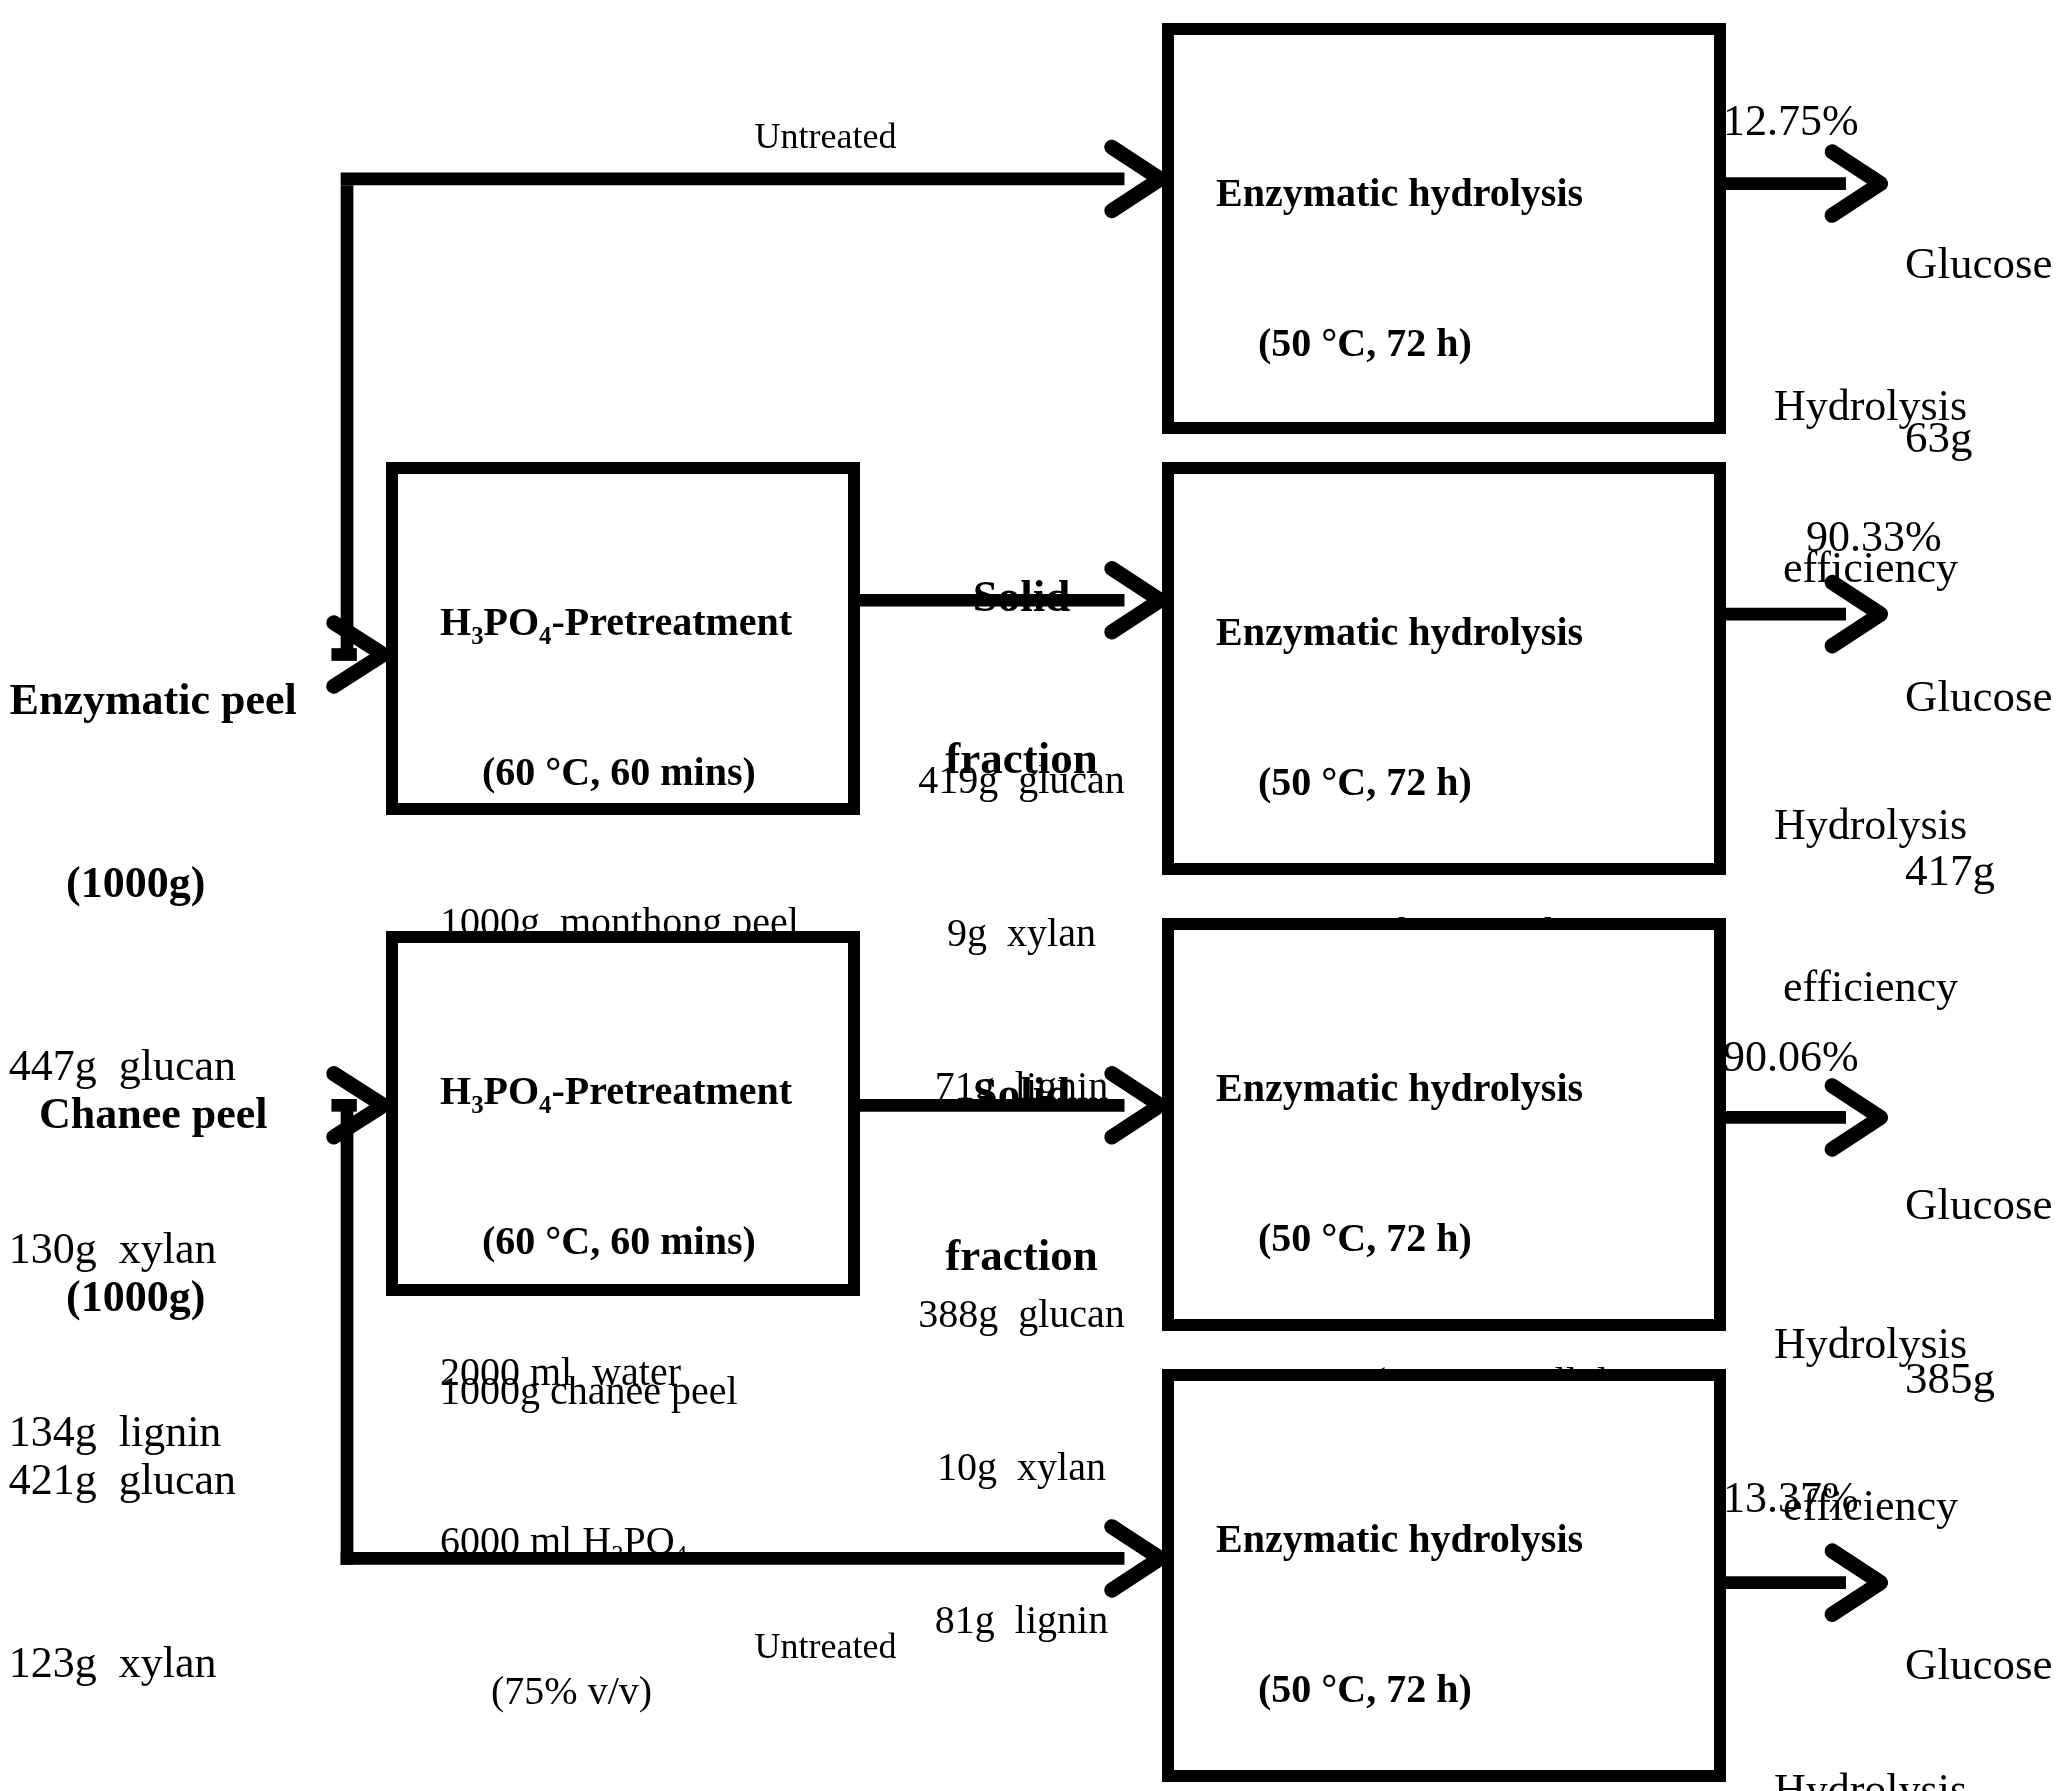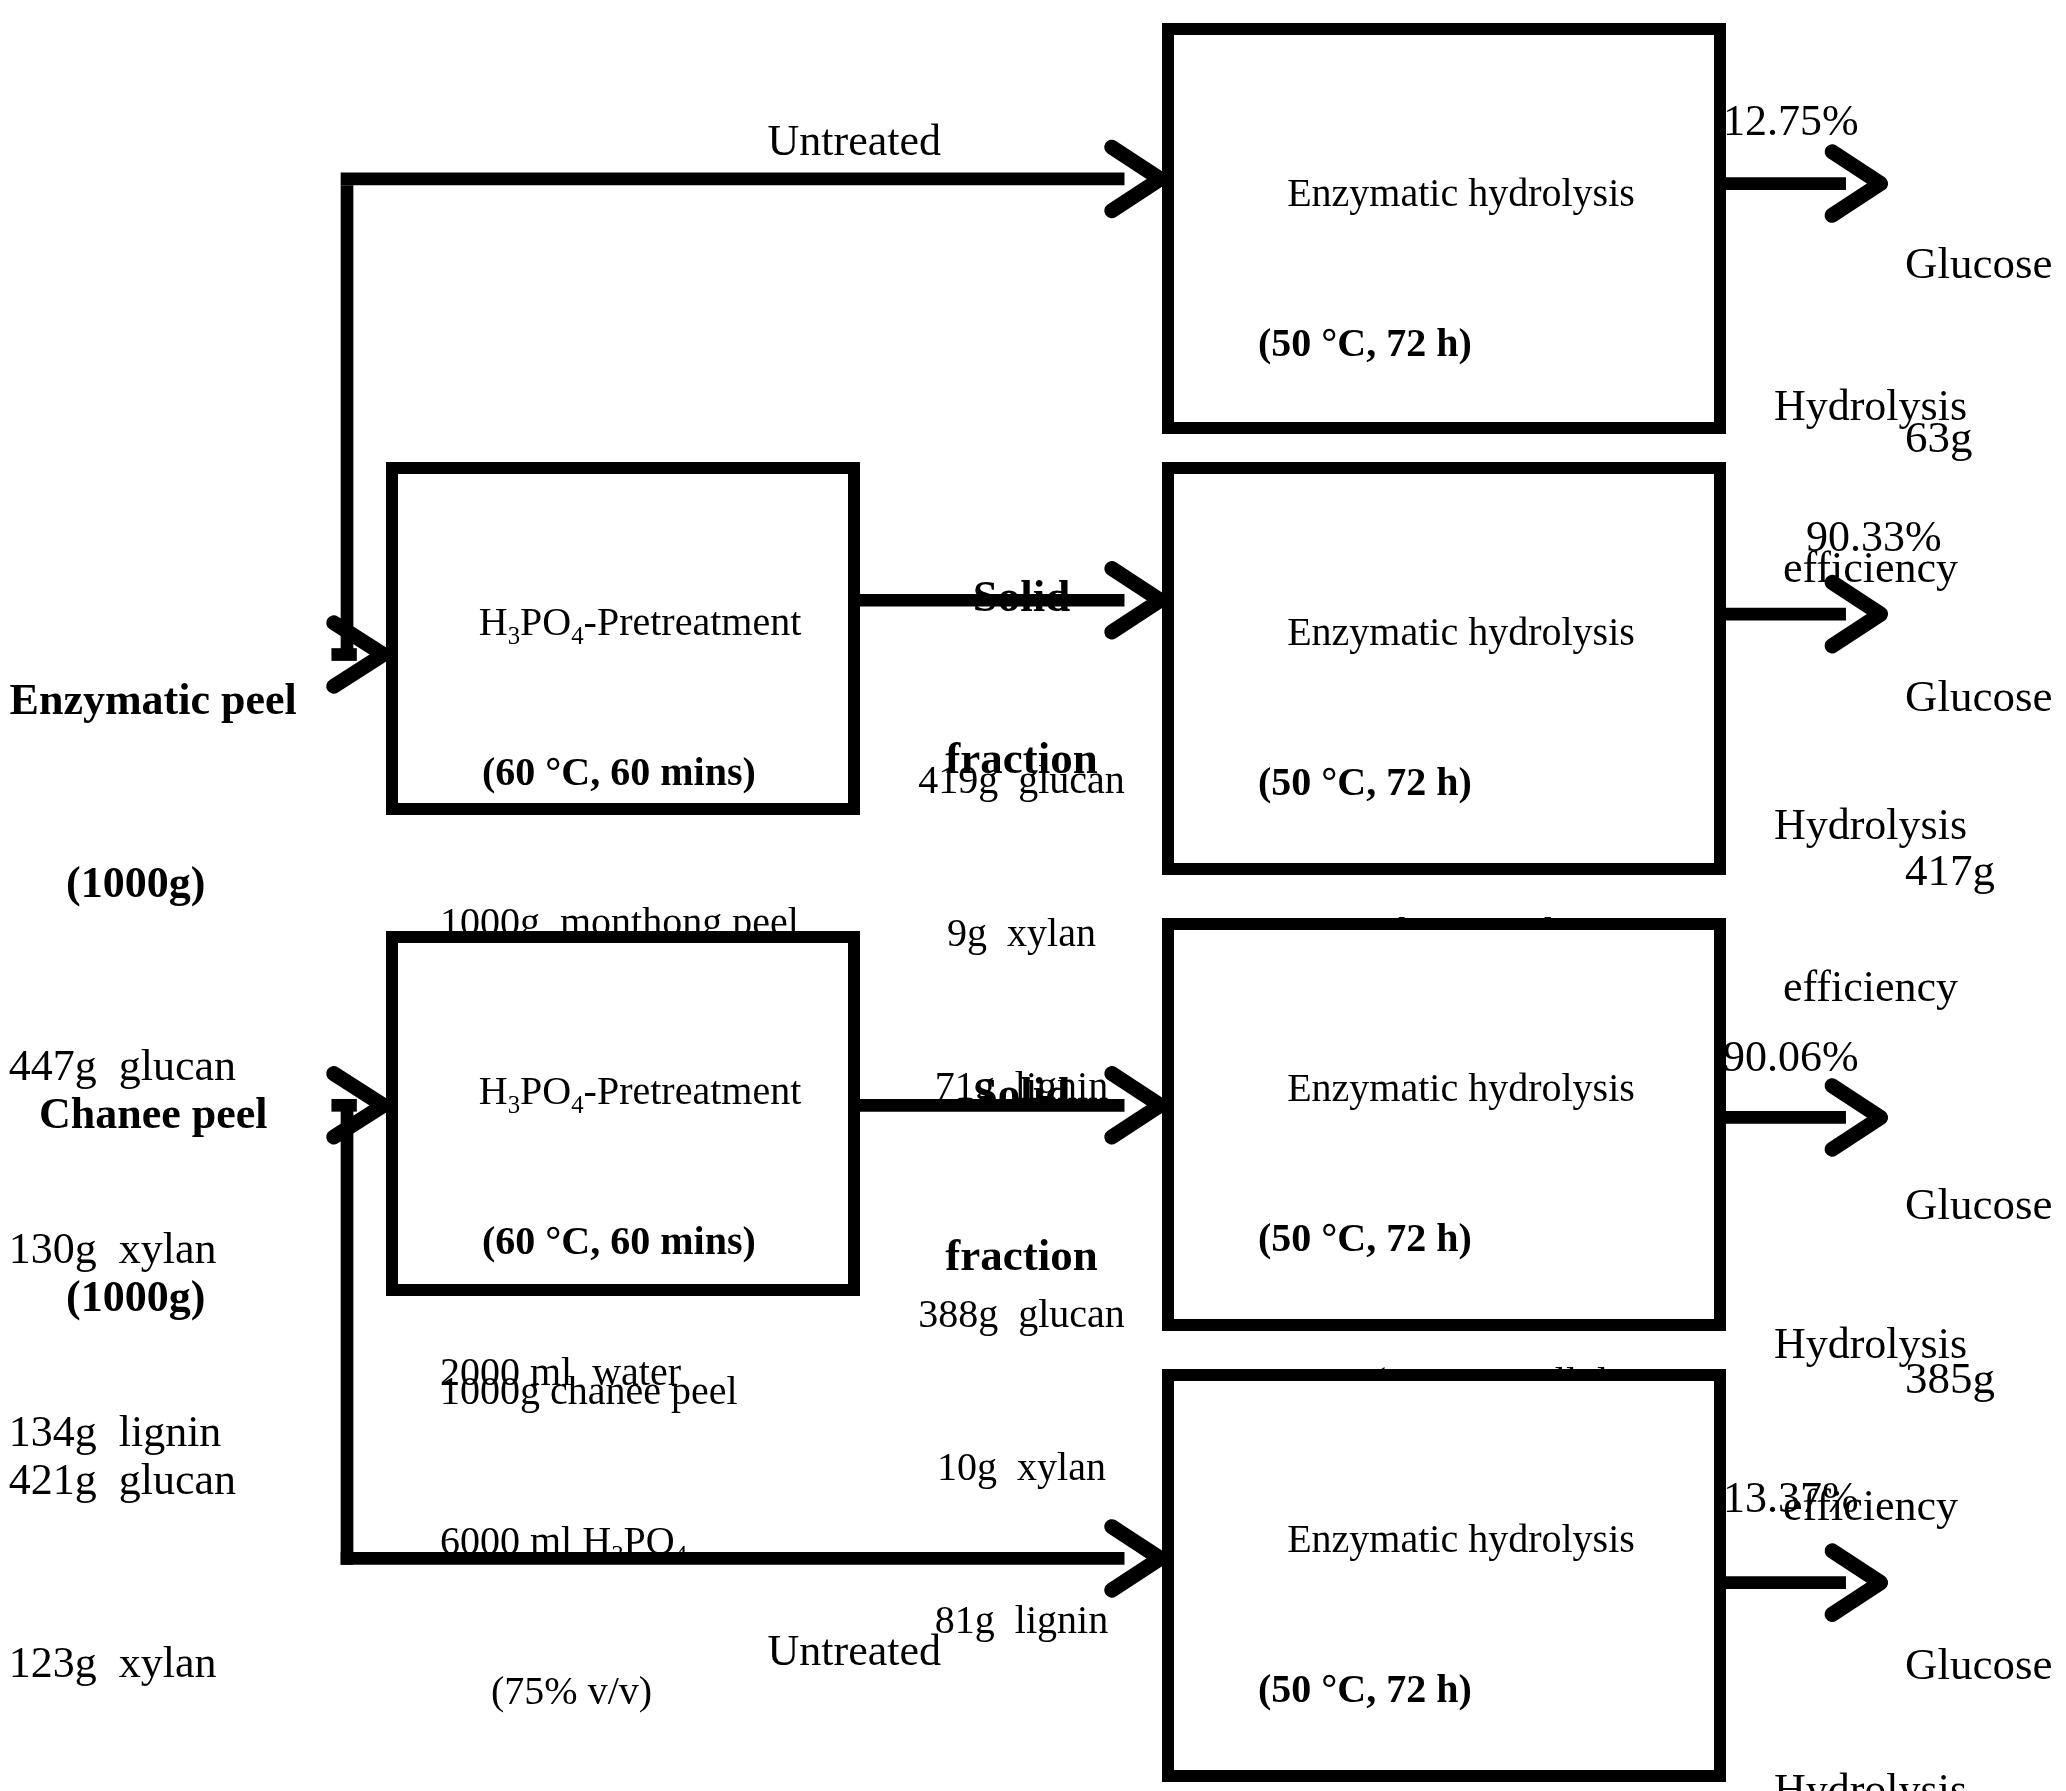--- a/index.html
+++ b/index.html
@@ -1,32 +1,32 @@
 <!DOCTYPE html>
 <html style="font-size:9.2px"><head>
 <meta charset="utf-8">
 <style>
   html,body{margin:0;padding:0;background:#ffffff;}
   .canvas{position:relative;width:2066px;height:1791px;background:#ffffff;
           font-family:"Liberation Serif","DejaVu Serif",serif;color:#000;overflow:hidden;}
   .wires{position:absolute;left:0;top:0;width:2066px;height:1791px;}
   .t{position:absolute;white-space:pre-wrap;color:#000;}
-  .b{font-weight:normal;text-align:center;}
+  .b{font-weight:bold;}
   .box{position:absolute;border:12.7px solid #000;background:#ffffff;box-sizing:border-box;}
   .bi{padding:33px 8px 0 42px;font-size:40px;line-height:50px;white-space:pre-wrap;}
   .bi-p{padding-top:23px;}
   .cond{padding-left:42px;font-weight:bold;}
   .ind{padding-left:51px;}
   sub{font-size:0.62em;line-height:0;}
   .input-block{width:289px;font-size:44px;line-height:61px;}
   .input-block .ttl{font-weight:bold;text-align:center;}
   .input-block .amt{font-weight:bold;text-align:center;padding-right:35px;}
   .sf-label{left:883px;width:277px;text-align:center;font-weight:bold;font-size:45px;line-height:54px;}
   .sf-comp{left:883px;width:277px;text-align:center;font-size:40px;line-height:51px;}
-  .untreated{width:231px;text-align:right;font-size:44px;}
+  .untreated{width:231px;text-align:center;font-size:36px;}
   .pct{width:208px;text-align:left;font-size:44px;}
   .glu{left:1905px;width:162px;font-size:45px;line-height:58px;}
   .met{left:1761px;width:219px;text-align:center;font-size:44px;line-height:54px;}
 </style>
 </head>
 <body>
 
 <div class="canvas">
 
   <svg class="wires" viewBox="0 0 3579 3103" xmlns="http://www.w3.org/2000/svg">

